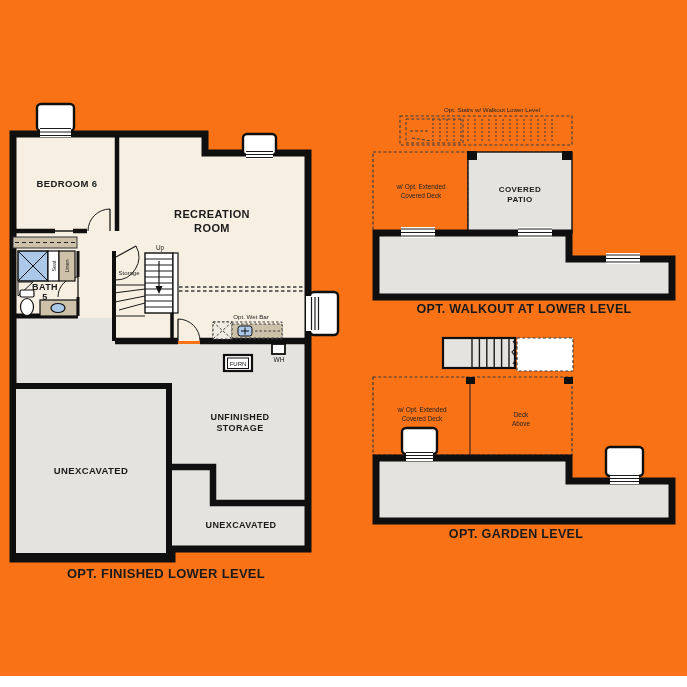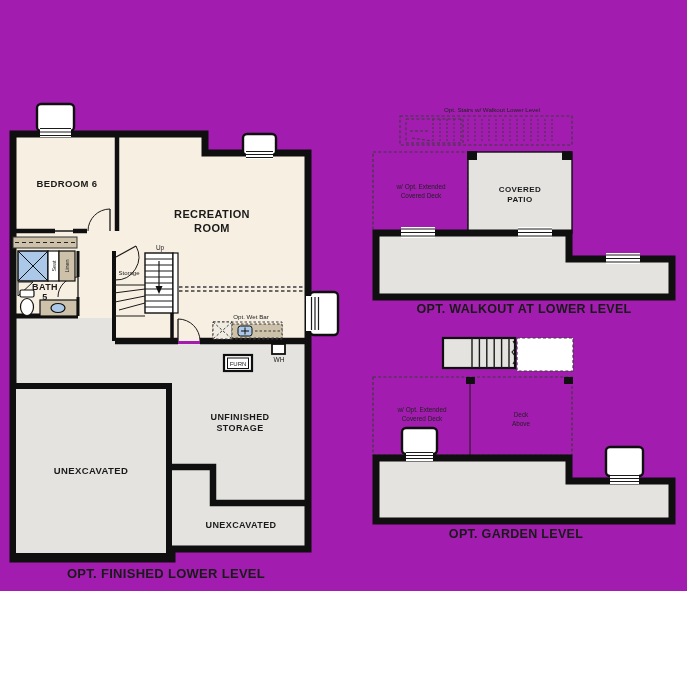--- a/index.html
+++ b/index.html
@@ -1,16 +1,16 @@
 <!DOCTYPE html>
 <html><head>
 <meta charset="utf-8">
 <style>
   html,body{margin:0;padding:0;background:#ffffff;}
-  .page{width:687px;height:591px;position:relative;background:#a21caf;overflow:hidden;}
+  .page{width:687px;height:676px;position:relative;background:#f97316;overflow:hidden;}
   svg{display:block;}
   text{font-family:"Liberation Sans","DejaVu Sans",sans-serif;fill:#1a1a1a;}
   .room-label{font-weight:bold;letter-spacing:.4px;}
   .caption{font-weight:bold;letter-spacing:.3px;}
   .annot{font-weight:normal;fill:#222;}
   .wall{stroke:#0f0f0f;fill:none;}
   .thin{stroke:#1a1a1a;fill:none;}
   .dashedln{stroke:#3d3d3d;fill:none;}
 </style>
 </head>

